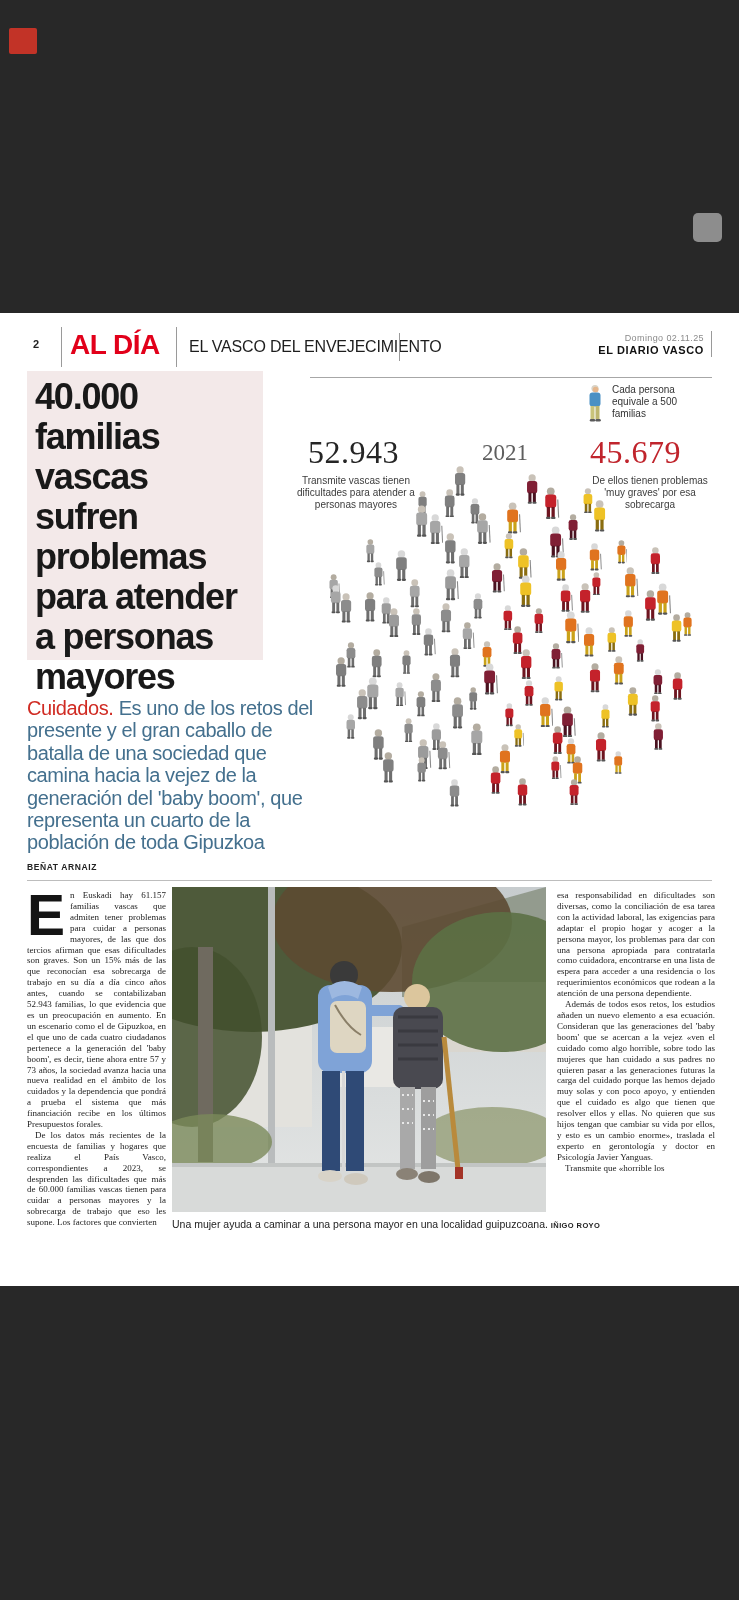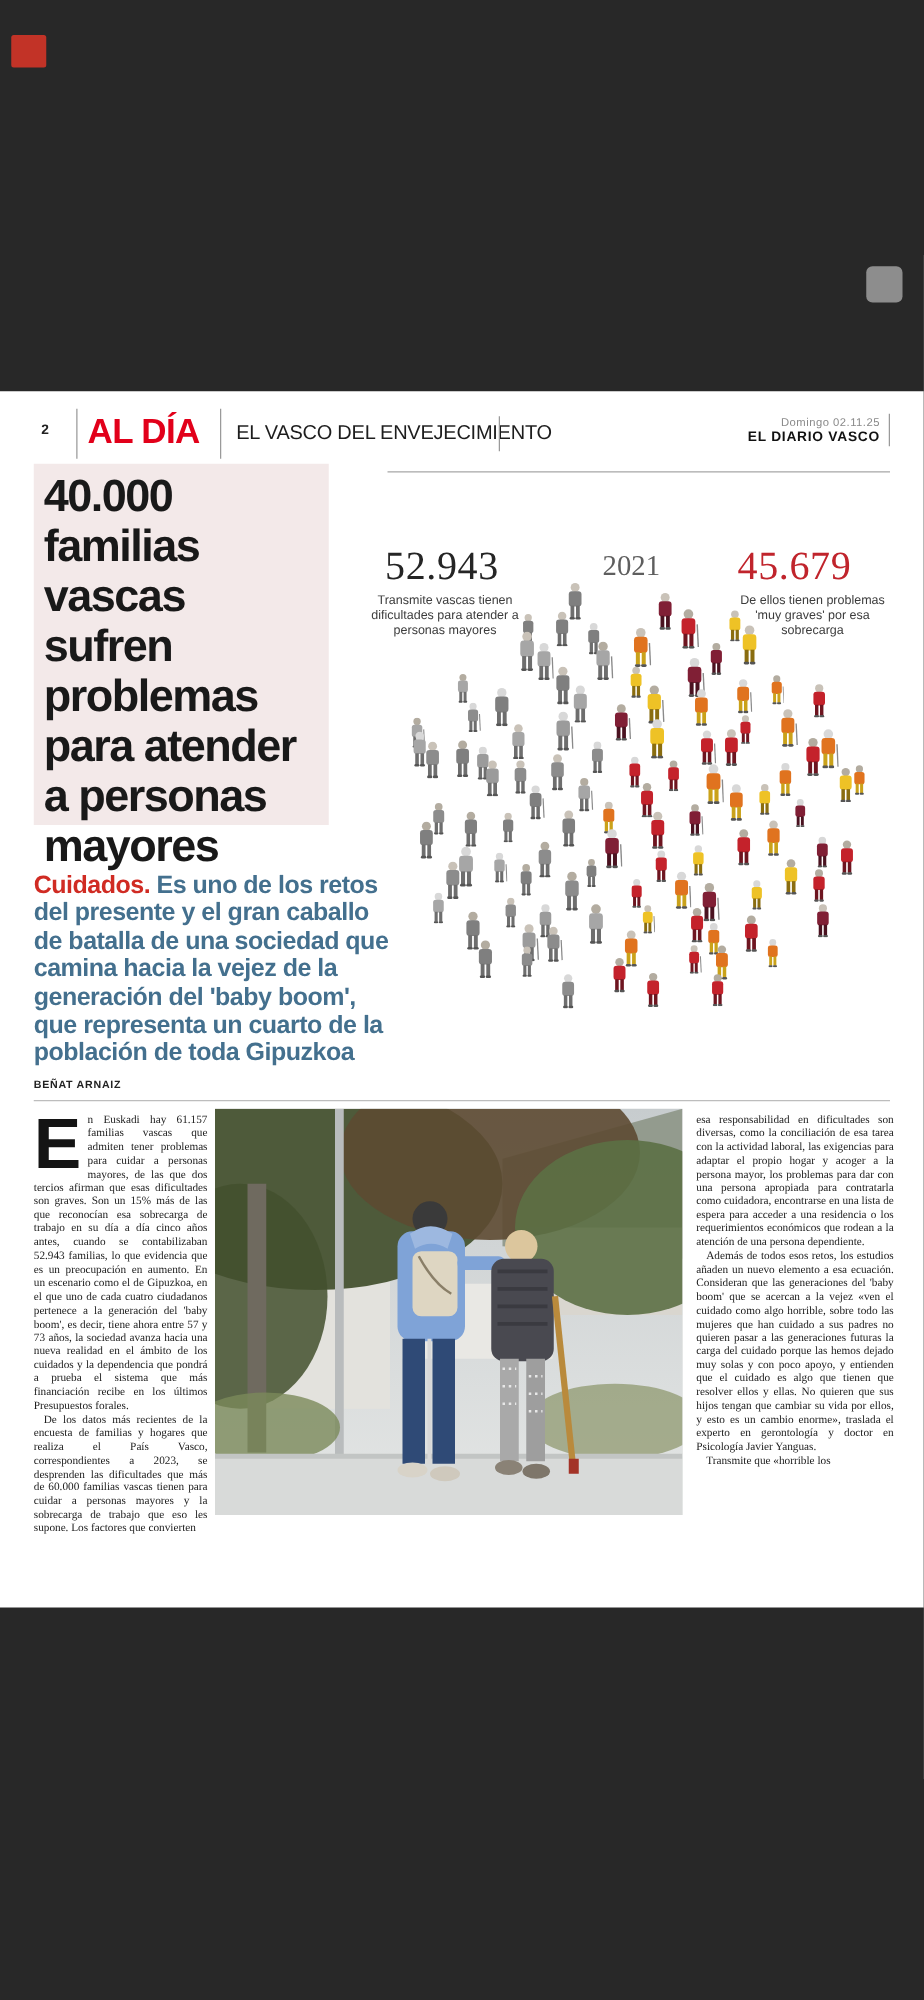--- a/index.html
+++ b/index.html
@@ -42,21 +42,21 @@
   .big-num{font-family:"Liberation Serif",serif;font-size:32px;letter-spacing:.5px;}
   #num-left{left:308px;top:121px;color:#252525;}
   #num-right{left:590px;top:121px;color:#c0242c;}
   #year-label{left:455px;top:127px;width:100px;text-align:center;font-family:"Liberation Serif",serif;font-size:23px;color:#5e5e5e;}
   .num-caption{top:162px;font-size:10px;line-height:12px;color:#3c3c3c;text-align:center;}
   #cap-left{left:292px;width:128px;}
   #cap-right{left:588px;width:124px;}
   #crowd{left:0;top:0;width:739px;height:973px;pointer-events:none;}
   #crowd .person{position:absolute;}
   
-  #standfirst{left:27px;top:384px;width:292px;font-size:20px;line-height:22.4px;font-weight:700;letter-spacing:-.4px;color:#44708e;}
+  #standfirst{left:27px;top:384px;width:292px;font-size:20px;line-height:22.4px;font-weight:400;letter-spacing:-.4px;color:#44708e;}
   #standfirst .lead{color:#d02b23;}
   #byline{left:27px;top:549px;font-size:8.5px;font-weight:800;letter-spacing:.6px;color:#222;}
   #body-rule{left:27px;top:567px;width:685px;height:1px;background:#bdbdbd;}
   
   .col{font-family:"Liberation Serif",serif;font-size:9px;line-height:10.9px;text-align:justify;color:#1c1c1c;}
   #col1{left:27px;top:577px;width:139px;}
   #col3{left:557px;top:577px;width:158px;}
   .col p{margin:0;}
   .col p + p{text-indent:8px;}
   .dropcap{
@@ -87,20 +87,32 @@
   <div class="abs dateline">Domingo 02.11.25</div>
   <div class="abs masthead">EL DIARIO VASCO</div>
   <div class="abs hdr-bar" id="bar4"></div>
 
   <div class="abs" id="headline-box">
     <h1>40.000 familias vascas sufren problemas para atender a personas mayores</h1>
   </div>
 
   <div class="abs" id="info-rule"></div>
 
+  <div class="abs legend">
+    <svg width="22" height="40" viewBox="0 0 22 40">
+      <circle cx="11" cy="4.5" r="3.6" fill="#d9d3c6"></circle>
+      <circle cx="11.6" cy="5.6" r="2.9" fill="#e5b68c"></circle>
+      <rect x="5.5" y="8.5" width="11" height="14" rx="3" fill="#4a90c4"></rect>
+      <rect x="6.5" y="22" width="4" height="13" fill="#c9c37a"></rect>
+      <rect x="11.5" y="22" width="4" height="13" fill="#bdb66e"></rect>
+      <rect x="5.8" y="35" width="5.4" height="2.4" rx="1.2" fill="#5a5a5a"></rect>
+      <rect x="11.4" y="35" width="5.4" height="2.4" rx="1.2" fill="#5a5a5a"></rect>
+    </svg>
+    <div class="legend-text">Cada persona equivale a 500 familias</div>
+  </div>
 
   <div class="abs big-num" id="num-left">52.943</div>
   <div class="abs" id="year-label">2021</div>
   <div class="abs big-num" id="num-right">45.679</div>
   <div class="abs num-caption" id="cap-left">Transmite vascas tienen dificultades para atender a personas mayores</div>
   <div class="abs num-caption" id="cap-right">De ellos tienen problemas 'muy graves' por esa sobrecarga</div>
 
   <div class="abs" id="crowd">
       <div class="person" style="left: 452.251px; top: 153.252px;"><svg width="16.226848242016366" height="30.135575306601822" viewBox="0 0 14 26">
           <circle cx="7" cy="3.4" r="3.1" fill="#c9c2b8"></circle>
@@ -1038,20 +1050,24 @@
         <rect x="228" y="200" width="15" height="82" fill="#a9a9a9"></rect>
         <rect x="249" y="200" width="15" height="82" fill="#9e9e9e"></rect>
         <path d="M230 208 h11 M230 222 h11 M230 236 h11 M251 214 h11 M251 228 h11 M251 242 h11" stroke="#e8e8e8" stroke-width="2" stroke-dasharray="2 3"></path>
         <ellipse cx="235" cy="287" rx="11" ry="6" fill="#8a8276"></ellipse>
         <ellipse cx="257" cy="290" rx="11" ry="6" fill="#7e766a"></ellipse>
         <path d="M272 150 L286 282" stroke="#b98a3c" stroke-width="5"></path>
         <rect x="283" y="280" width="8" height="12" fill="#a33327"></rect>
       </g>
     </svg>
   </div>
+  <div class="abs" id="photo-caption">
+    <span>Una mujer ayuda a caminar a una persona mayor en una localidad guipuzcoana.</span>
+    <span class="credit">IÑIGO ROYO</span>
+  </div>
 
   <div class="abs col" id="col3">
     <p>esa responsabilidad en dificultades son diversas, como la conciliación de esa tarea con la actividad laboral, las exigencias para adaptar el propio hogar y acoger a la persona mayor, los problemas para dar con una persona apropiada para contratarla como cuidadora, encontrarse en una lista de espera para acceder a una residencia o los requerimientos económicos que rodean a la atención de una persona dependiente.</p>
     <p>Además de todos esos retos, los estudios añaden un nuevo elemento a esa ecuación. Consideran que las generaciones del 'baby boom' que se acercan a la vejez «ven el cuidado como algo horrible, sobre todo las mujeres que han cuidado a sus padres no quieren pasar a las generaciones futuras la carga del cuidado porque las hemos dejado muy solas y con poco apoyo, y entienden que el cuidado es algo que tienen que resolver ellos y ellas. No quieren que sus hijos tengan que cambiar su vida por ellos, y esto es un cambio enorme», traslada el experto en gerontología y doctor en Psicología Javier Yanguas.</p>
     <p>Transmite que «horrible los</p>
   </div>
 
 </div>
 
 </body></html>

